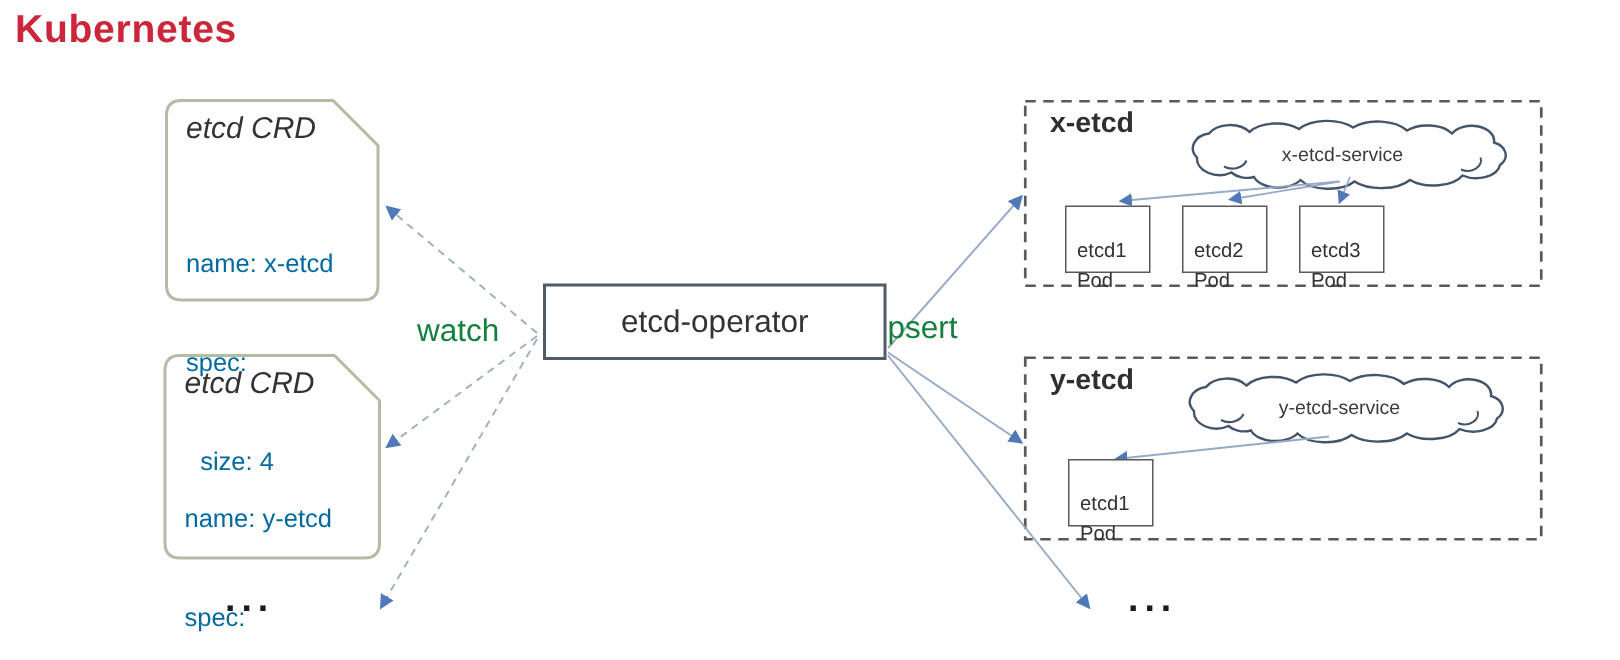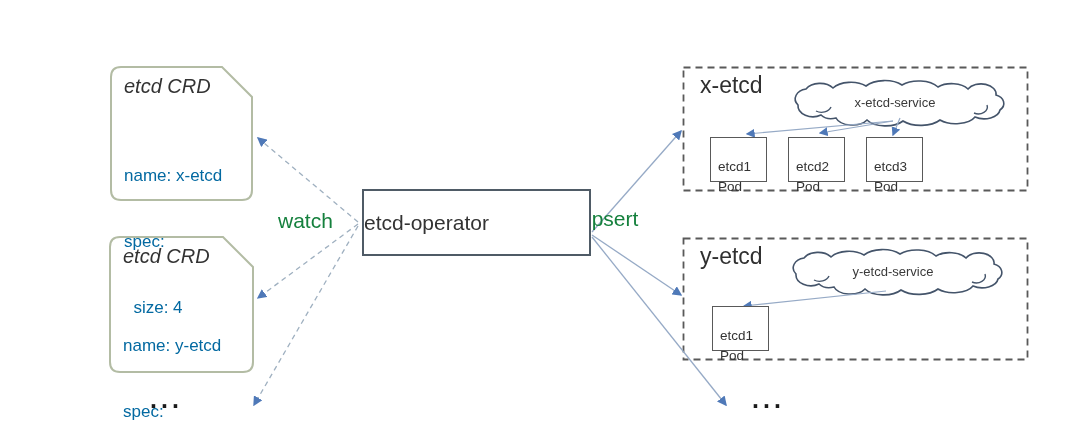--- a/index.html
+++ b/index.html
@@ -19,39 +19,40 @@
   .group-rect { fill:none; stroke:var(--group-border,#595959); stroke-width:1.8; stroke-dasharray:7 5; }
   .dash-line { stroke:var(--dashed-line,#9fb0c0); stroke-width:1.3; stroke-dasharray:5 4; fill:none; }
   .solid-line { stroke:var(--solid-line,#96aac6); stroke-width:1.3; fill:none; }
   .svc-line { stroke:var(--solid-line,#96aac6); stroke-width:1.2; fill:none; }
   .arrowhead { fill:var(--arrow-blue,#4f79b8); }
 
   .crd-title { font-size:20px; color:#333;font-style:italic; }
   .crd-lines { font-size:17px; line-height:22px; color:#0369a1; white-space:pre; }
   .edge-label { font-size:21px; color:#15803d; }
   .operator-box {
-    left:362px; top:189px; width:229px; height:67px; box-sizing:border-box;
+    left:362px; top:189px; width:229px; height:51px; box-sizing:border-box;
     border:2px solid var(--operator-border,#4f5b66); background:#fff;
-    display:flex; align-items:center; 
+    display:flex; align-items:center; justify-content:center;
     font-size:21px; color:#333;
   }
-  .group-label { font-size:23px; color:#2f2f2f; }
+  .group-label { font-size:19px; color:#2f2f2f;font-weight:bold; }
   .cloud-label { font-size:13px; color:#3a3a3a; text-align:center; width:160px; }
   .pod {
     width:57px; height:45px; box-sizing:border-box; background:#fff;
     border:1.5px solid var(--pod-border,#595959);
     font-size:13.5px; line-height:1.45; padding:19px 0 0 7px; color:#333;
   }
   .ellipsis { font-size:25px; font-weight:bold; letter-spacing:4px; color:#1a1a1a; }
 </style>
 </head>
 <body>
 
 <div class="canvas">
 
+  <div class="abs page-title">Kubernetes</div>
 
   <svg class="layer" viewBox="0 0 1080 440" xmlns="http://www.w3.org/2000/svg">
     <defs>
       <marker id="ah" viewBox="0 0 10 10" refX="8.5" refY="5" markerWidth="7.5" markerHeight="7.5" orient="auto-start-reverse">
         <path d="M0,0 L10,5 L0,10 z" class="arrowhead"></path>
       </marker>
     </defs>
 
     <path class="crd-shape" d="M 121 67 L 222 67 L 252 97 L 252 190 Q 252 200 242 200 L 121 200 Q 111 200 111 190 L 111 77 Q 111 67 121 67 Z"></path>
     <path class="crd-shape" d="M 120 237 L 223 237 L 253 267 L 253 362 Q 253 372 243 372 L 120 372 Q 110 372 110 362 L 110 247 Q 110 237 120 237 Z"></path>

